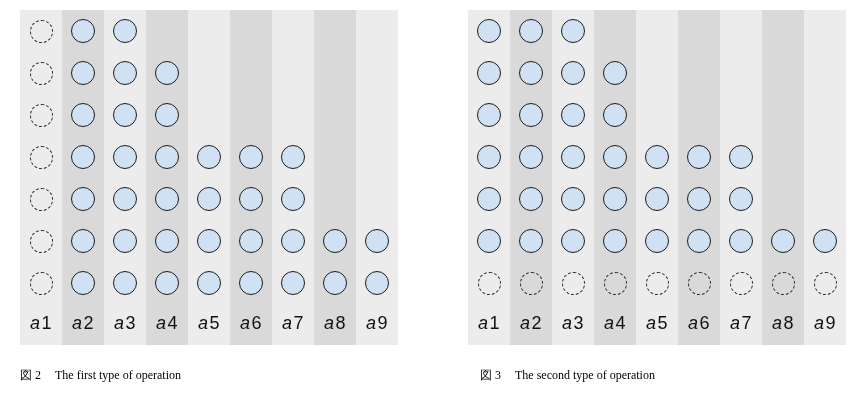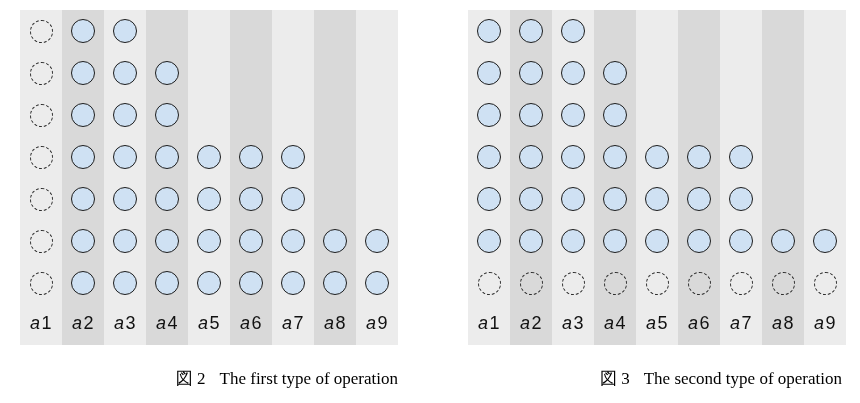--- a/index.html
+++ b/index.html
@@ -29,23 +29,23 @@
     background:transparent;
     border:1.6px dashed var(--dash-stroke,#2e2e2e);
   }
   .label-cell{
     font-size:18px;color:#111;letter-spacing:0.5px;
     padding-bottom:3px;
   }
   .label-cell .lab-base{font-style:italic;margin-right:1px;}
   .caption{
     position:absolute;top:368px;width:378px;
-    text-align:right;white-space:nowrap;
+    text-align:left;white-space:nowrap;
     font-family:"Liberation Serif","DejaVu Serif",serif;
-    font-size:17px;color:#000;line-height:1.3;
+    font-size:12px;color:#000;line-height:1.3;
   }
   .caption .cap-label{margin-right:14px;}
 </style>
 </head>
 <body style="--page-bg: #ffffff; --stripe-light: #ececec; --stripe-dark: #d9d9d9; --circle-fill: #cfe1f3; --circle-stroke: #1d1d1d; --dash-stroke: #2e2e2e;">
 
 <div class="figure" style="left:20px">
   <div class="grid">
       <div class="cell light">
         <div class="circle dashed"></div>
@@ -422,15 +422,15 @@
         <span class="lab-base">a</span>
         <span class="lab-num">9</span>
       </div>
     </div>
 </div>
 
 <div class="caption" style="left:20px">
   <span class="cap-label">図 2</span><span class="cap-text">The first type of operation</span>
 </div>
 
-<div class="caption" style="left:464px">
+<div class="caption" style="left:480px">
   <span class="cap-label">図 3</span><span class="cap-text">The second type of operation</span>
 </div>
 
 </body></html>

